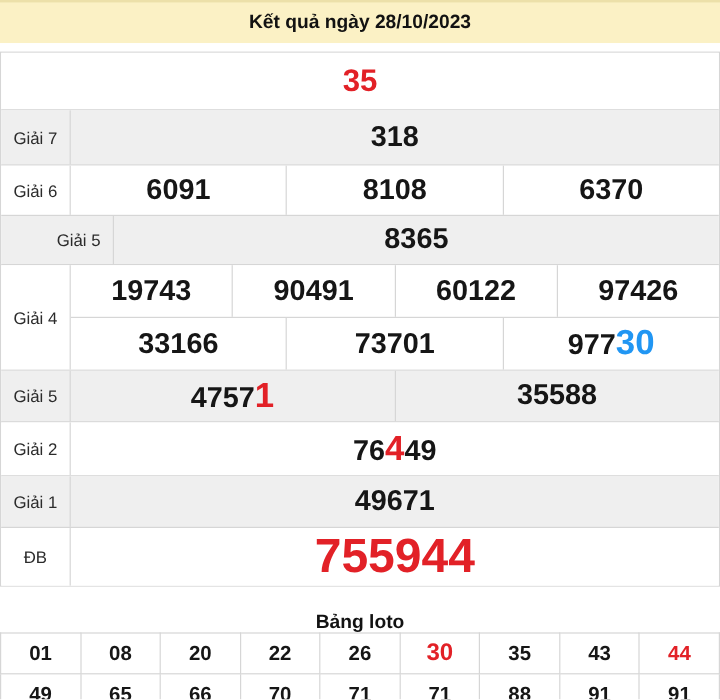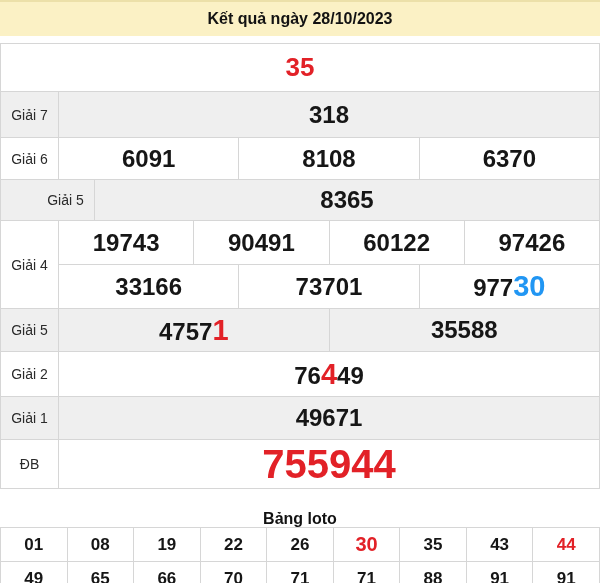--- a/index.html
+++ b/index.html
@@ -205,21 +205,21 @@
 
   <div class="loto-header">
     <span class="loto-title">Bảng loto</span>
   </div>
 
   <table class="loto">
     <tbody>
         <tr>
           <td><span class="val"><span class="seg">01</span></span></td>
           <td><span class="val"><span class="seg">08</span></span></td>
-          <td><span class="val"><span class="seg">19</span></span></td>
+          <td><span class="val"><span class="seg">20</span></span></td>
           <td><span class="val"><span class="seg">22</span></span></td>
           <td><span class="val"><span class="seg">26</span></span></td>
           <td><span class="val"><span class="seg c-red lg">30</span></span></td>
           <td><span class="val"><span class="seg">35</span></span></td>
           <td><span class="val"><span class="seg">43</span></span></td>
           <td><span class="val"><span class="seg c-red">44</span></span></td>
         </tr>
         <tr>
           <td><span class="val"><span class="seg">49</span></span></td>
           <td><span class="val"><span class="seg">65</span></span></td>

